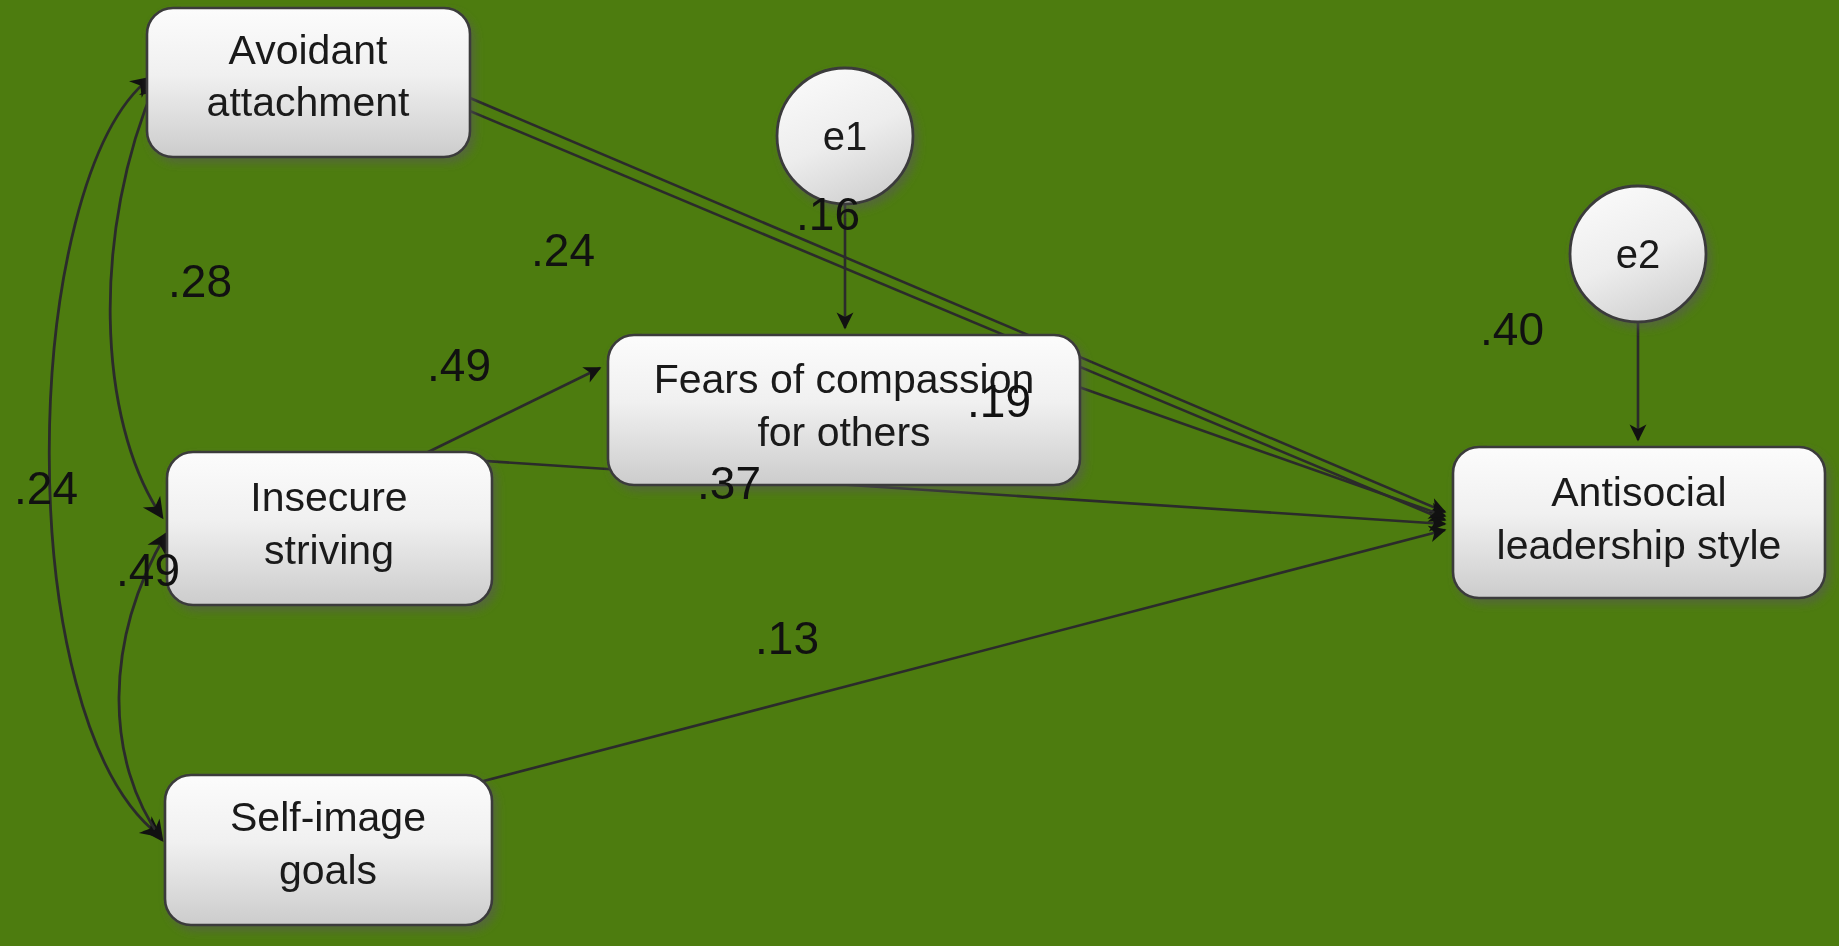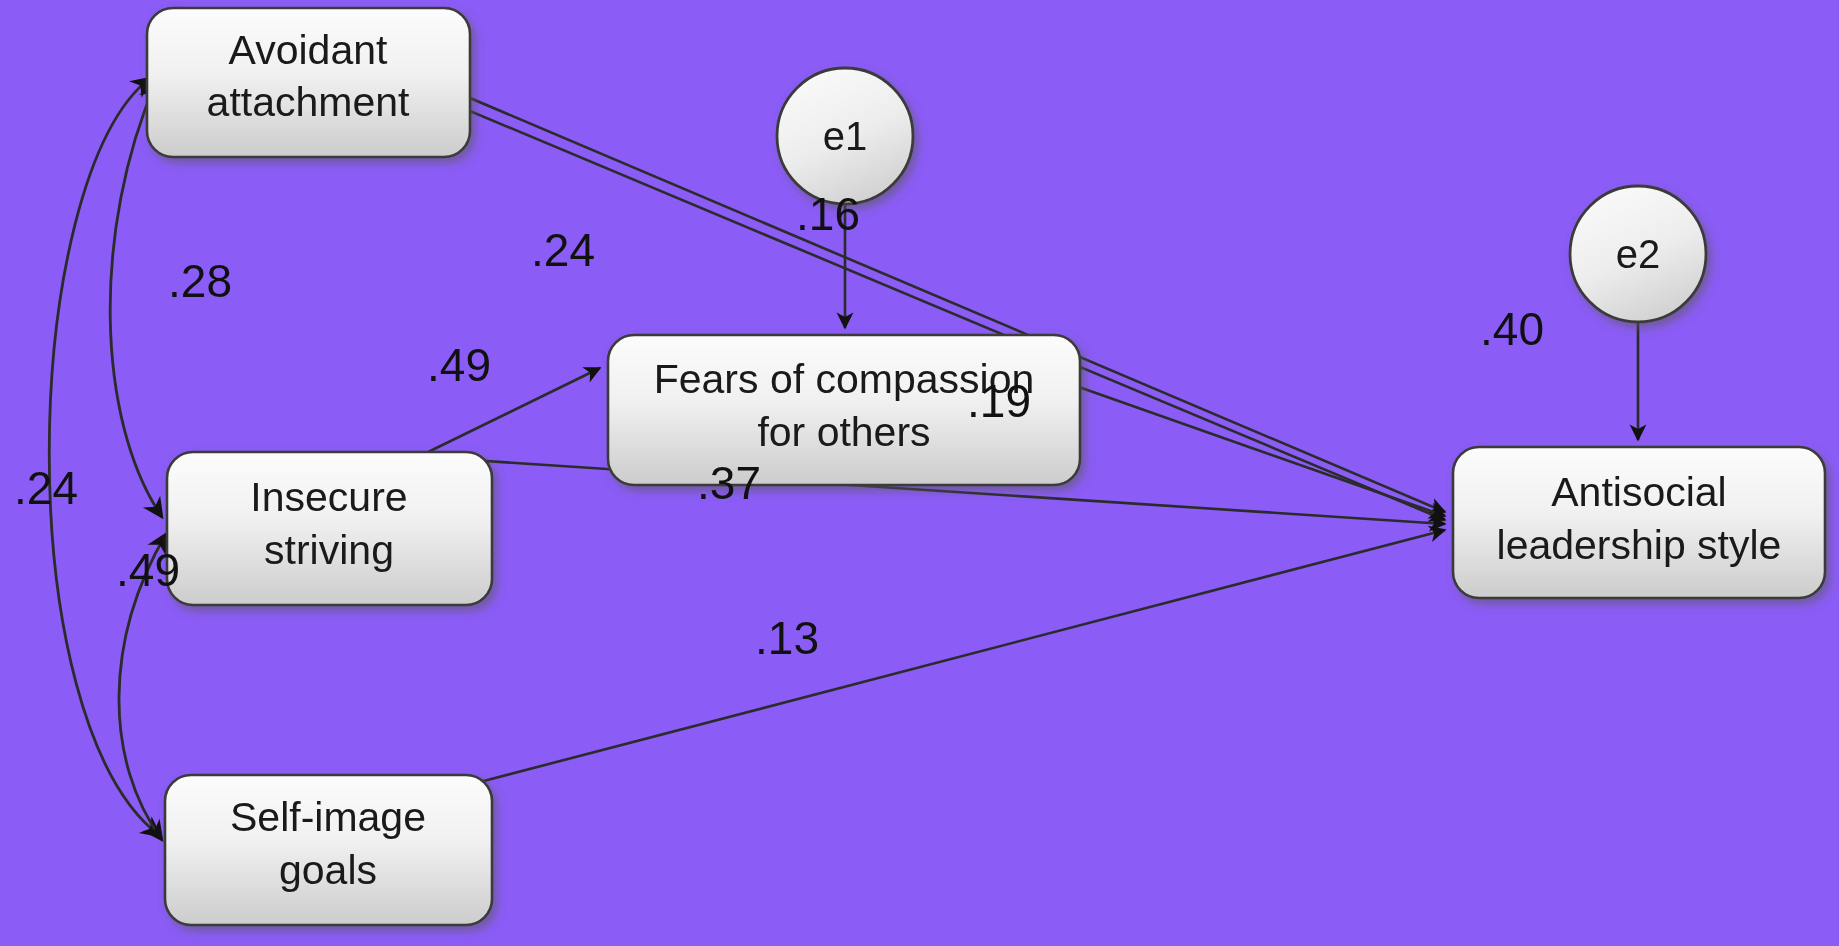--- a/index.html
+++ b/index.html
@@ -10,21 +10,21 @@
   body {
     width: 1839px;
     height: 946px;
     overflow: hidden;
     font-family: "Liberation Sans", sans-serif;
   }
   #diagram-root {
     position: relative;
     width: 1839px;
     height: 946px;
-    background: #8b5cf6;
+    background: #4d7c0f;
   }
   svg.canvas {
     position: absolute;
     left: 0;
     top: 0;
     width: 1839px;
     height: 946px;
   }
   .node-label {
     font-family: "Liberation Sans", sans-serif;

